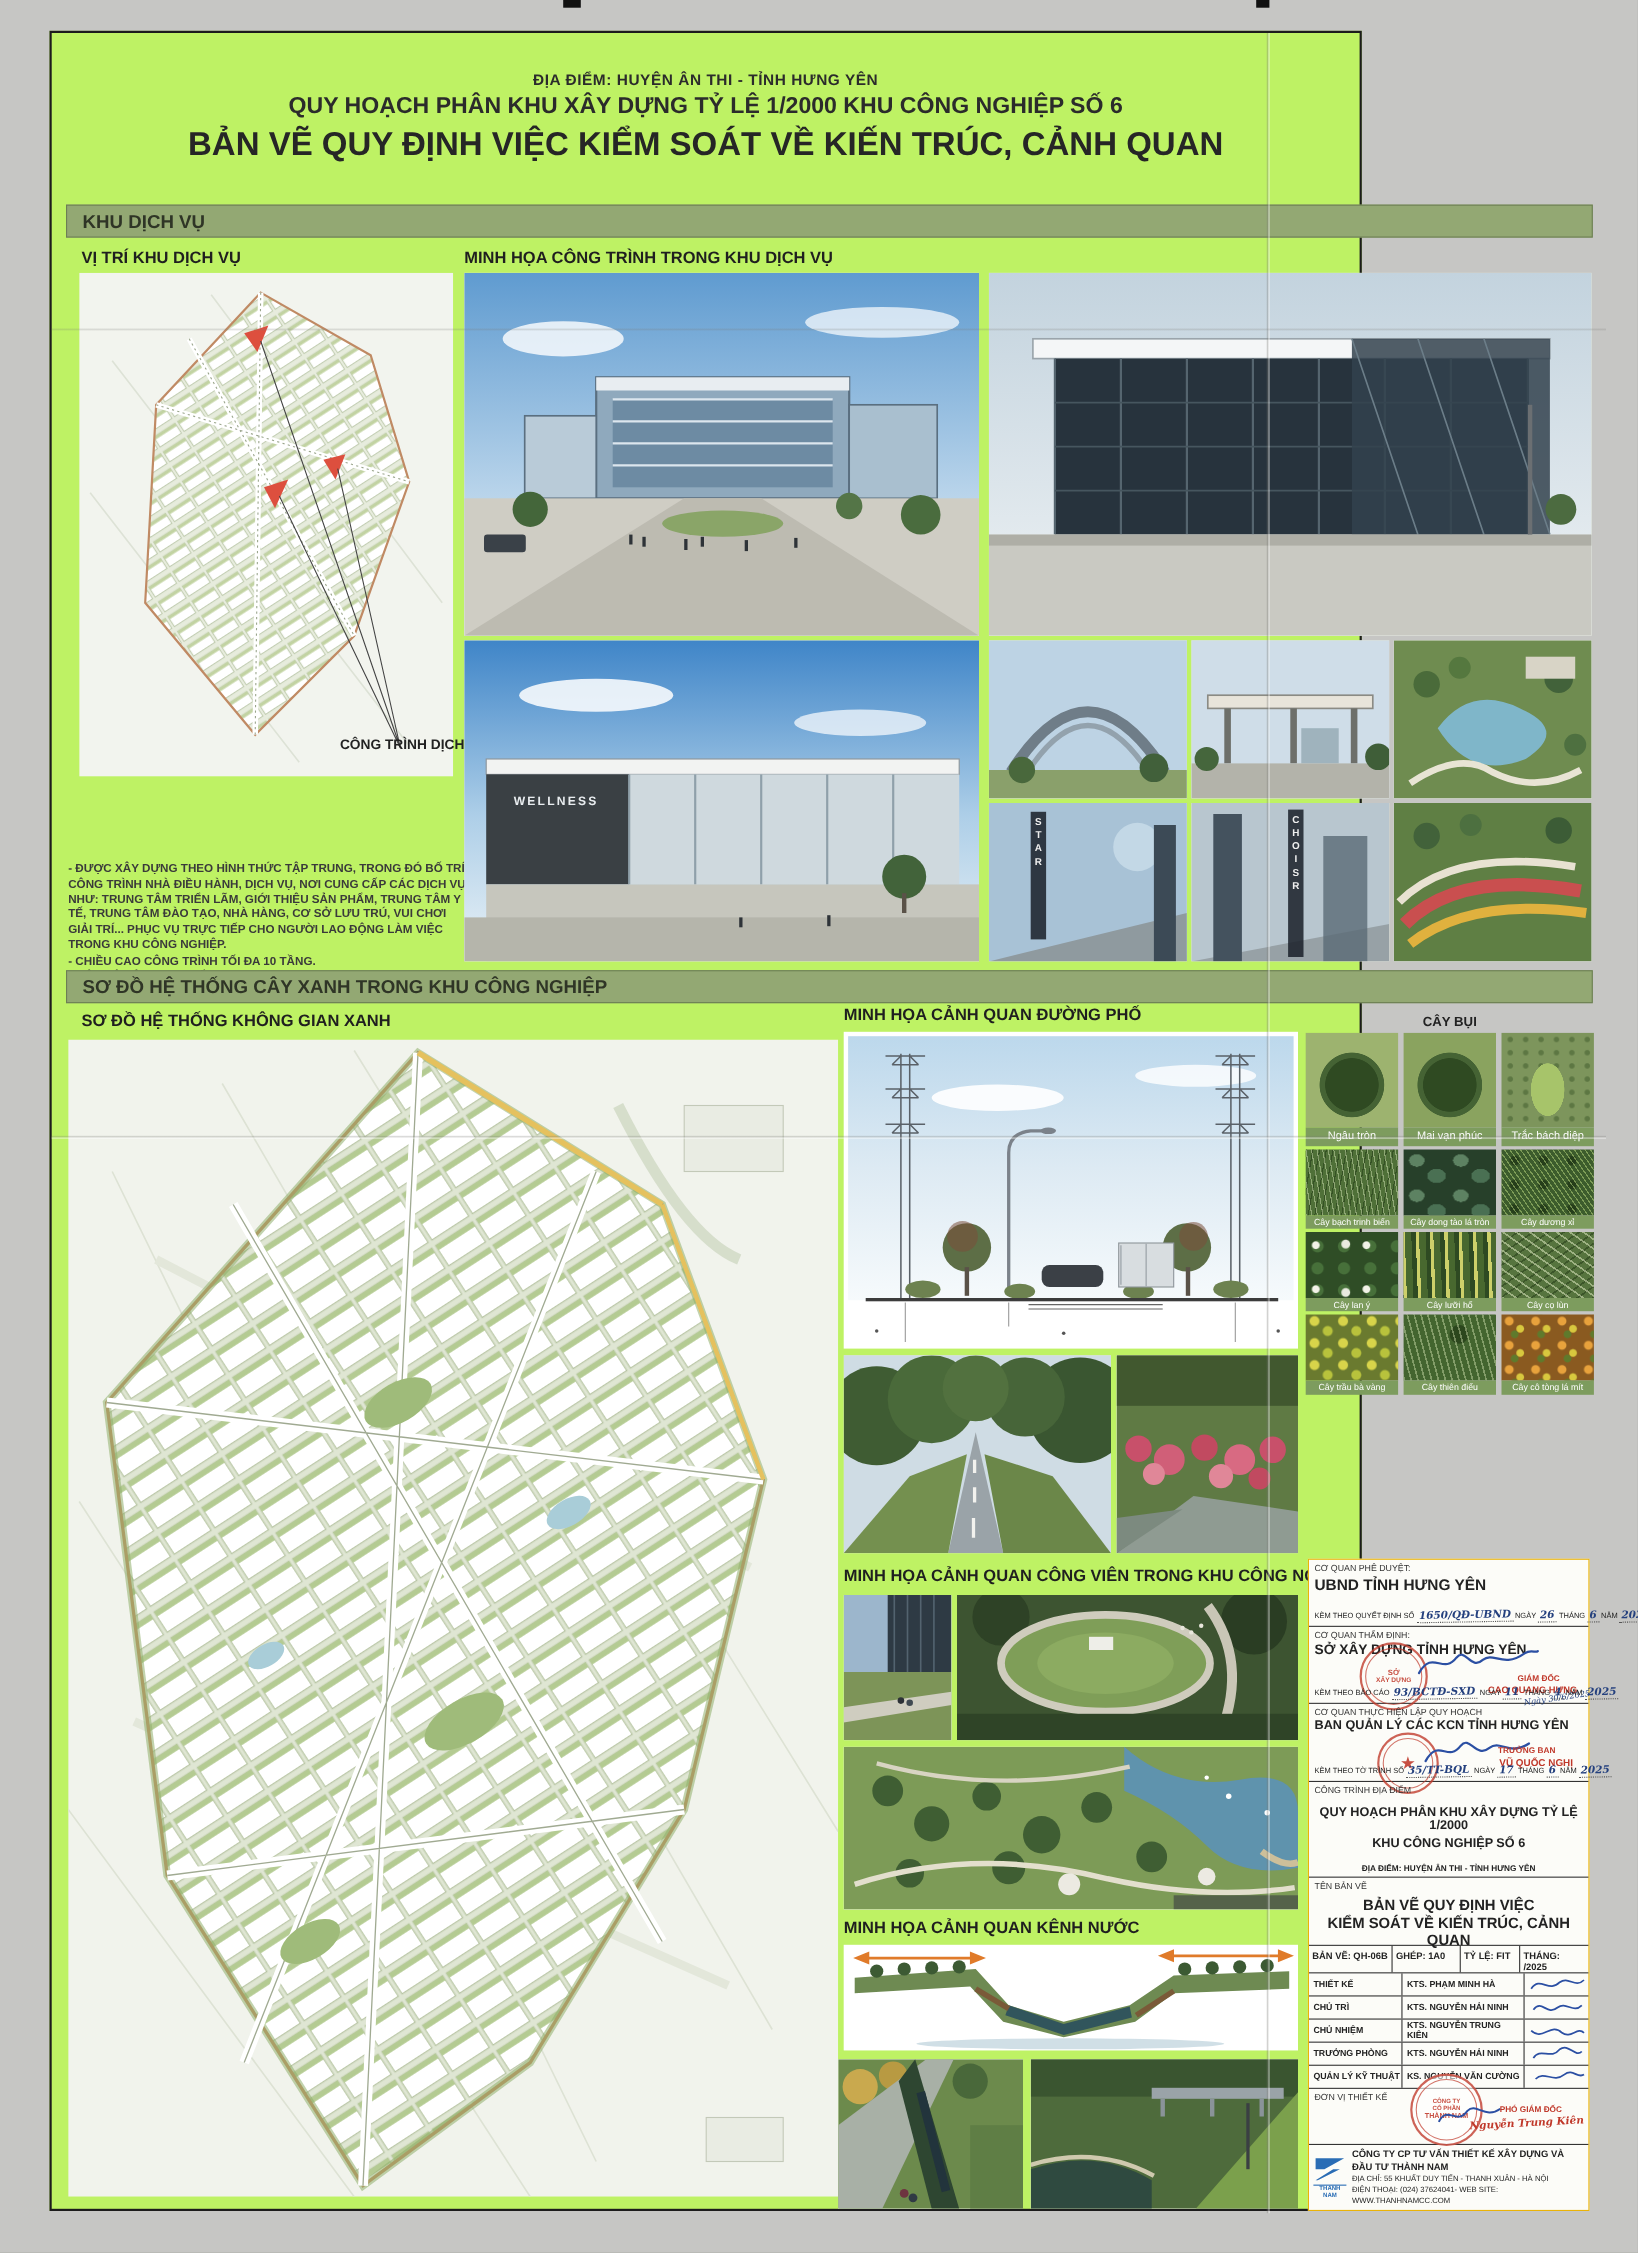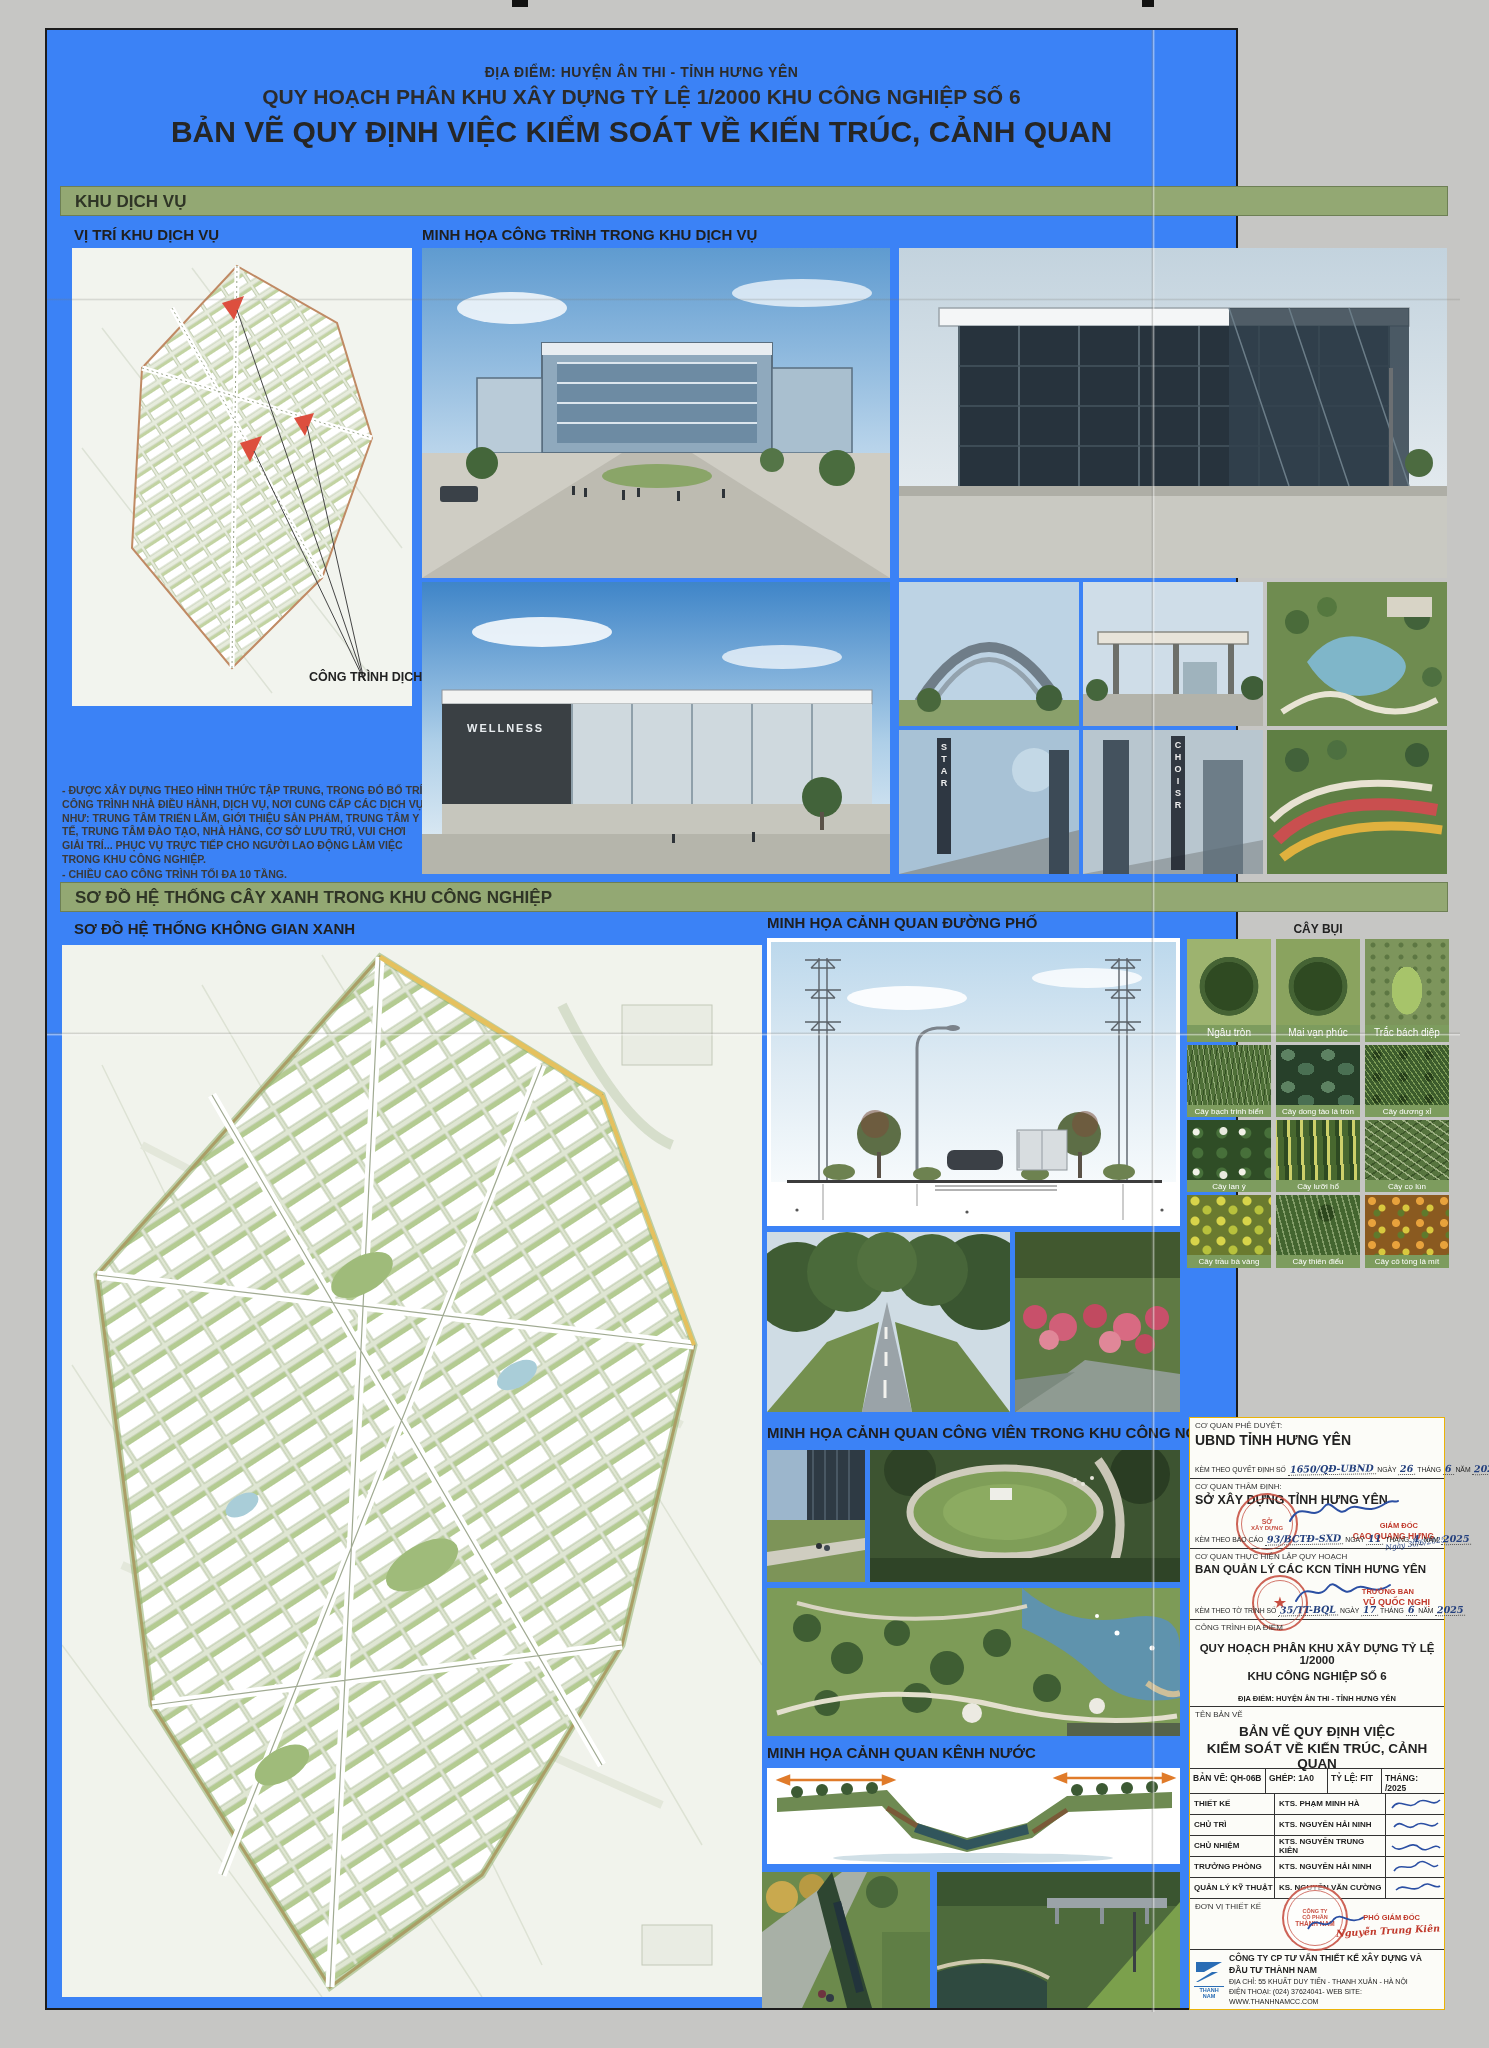--- a/index.html
+++ b/index.html
@@ -1,19 +1,19 @@
 <!DOCTYPE html>
 <html><head>
 <meta charset="utf-8">
 <style>
   html,body{margin:0;padding:0;background:#a9a9a7;}
   .page{position:relative;width:1489px;height:2048px;background:#c6c6c4;
         font-family:"Liberation Sans",sans-serif;overflow:hidden;}
   .sheet{position:absolute;left:45px;top:28px;width:1193px;height:1982px;
-         background:#3b82f6;border:2px solid #1c1c1c;box-sizing:border-box;}
+         background:#bef264;border:2px solid #1c1c1c;box-sizing:border-box;}
   .abs{position:absolute;}
   .ctr{text-align:center;width:100%;}
   .hdr1{top:34px;font-size:14px;font-weight:bold;color:#2b2b2b;letter-spacing:.5px;}
   .hdr2{top:55px;font-size:21px;font-weight:bold;color:#2b2b2b;}
   .hdr3{top:85px;font-size:30px;font-weight:bold;color:#262626;}
   .band{left:13px;width:1388px;height:30px;background:#93a873;border:1px solid #6d7f54;
         color:#2f3526;font-size:17px;font-weight:bold;line-height:30px;padding-left:14px;box-sizing:border-box;}
   .seclabel{font-size:15px;font-weight:bold;color:#1f1f1f;}
   .notes{font-size:10.6px;font-weight:bold;color:#3a3a3a;line-height:1.3;width:362px;}
   .notes p{margin:0 0 1px 0;}

